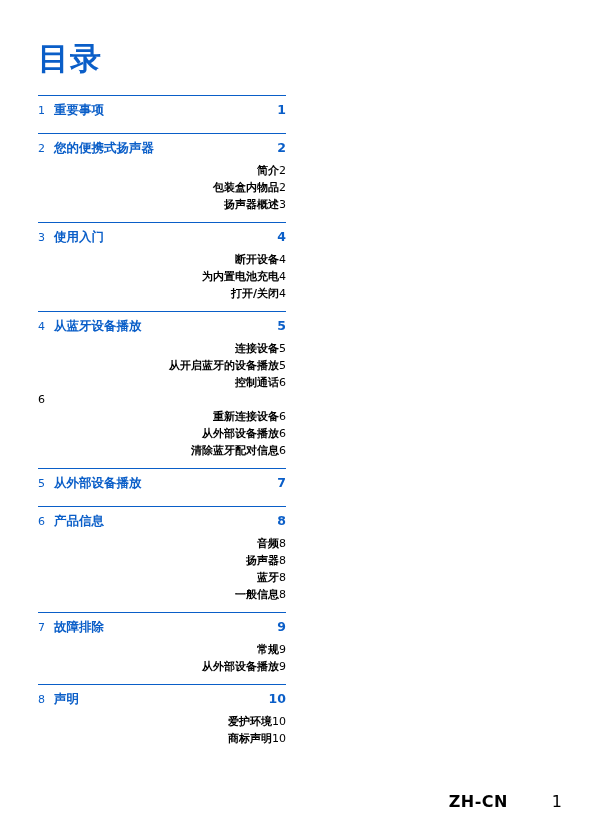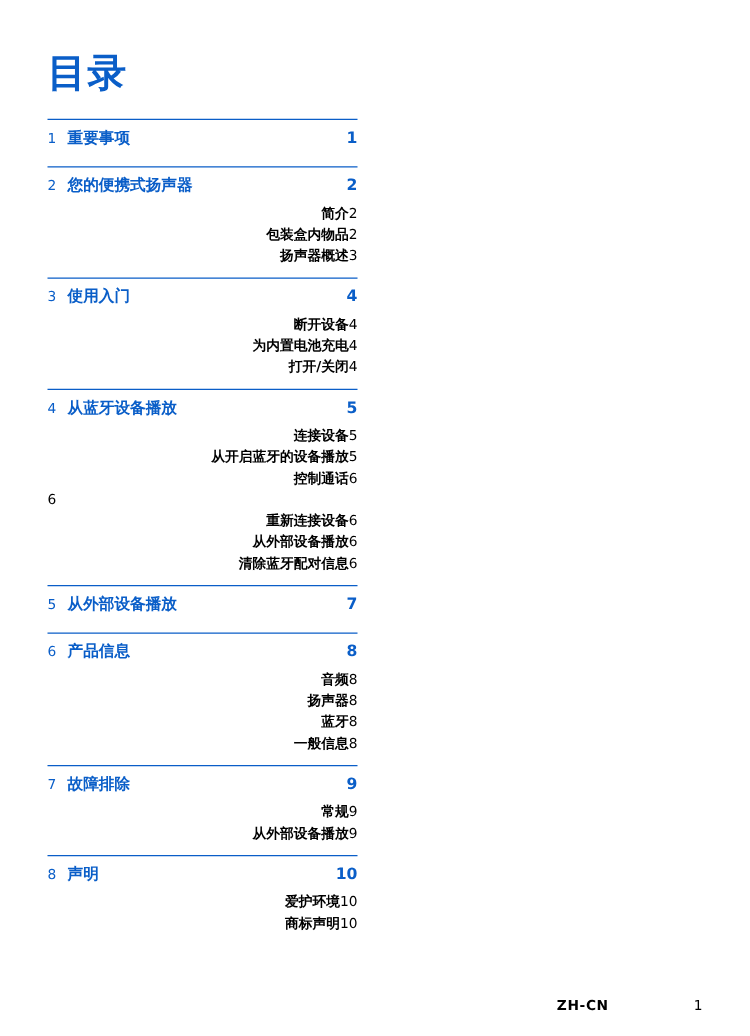--- a/index.html
+++ b/index.html
@@ -90,23 +90,22 @@
     height: 9px;
   }
   .footer {
     position: absolute;
     left: 38px;
     right: 38px;
     bottom: 18px;
     display: flex;
     justify-content: flex-end;
     align-items: center;
-    font-size: 11px;
+    font-size: 16px;
     color: #000000;
-    gap: 21px;
   }
   .footer .lang {
     font-weight: bold;
     letter-spacing: 0.5px;
   }
   .footer .pageno {
     margin-left: 38px;
     width: 16px;
     text-align: right;
   }

